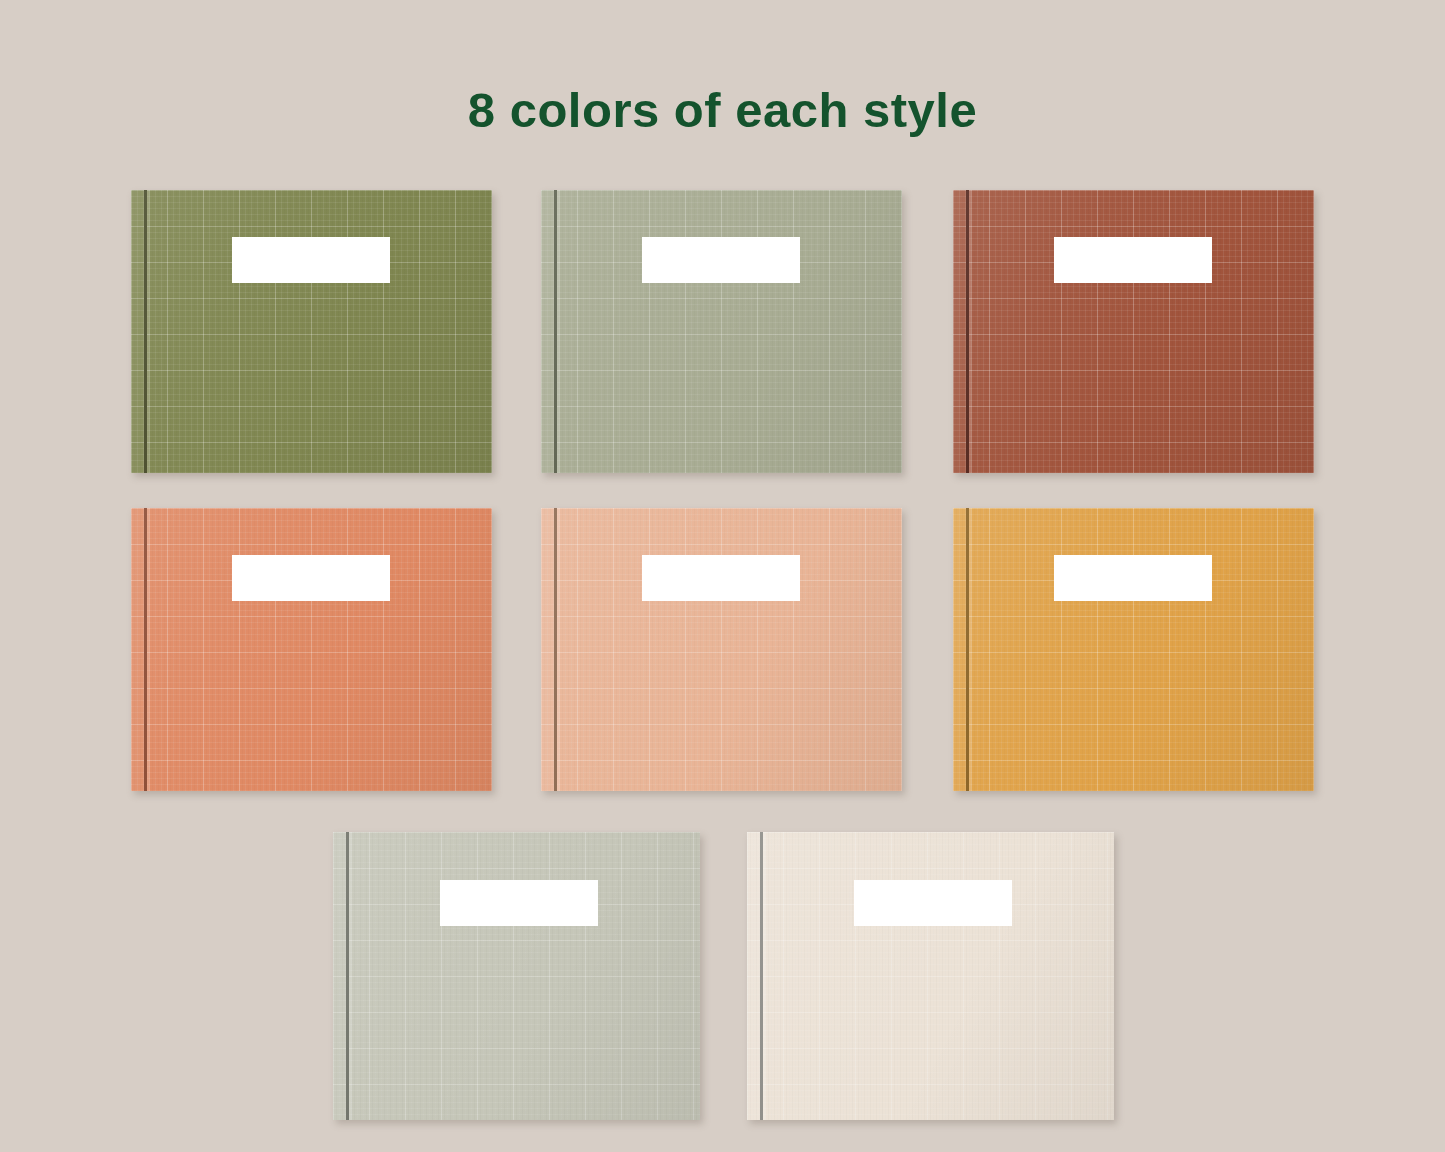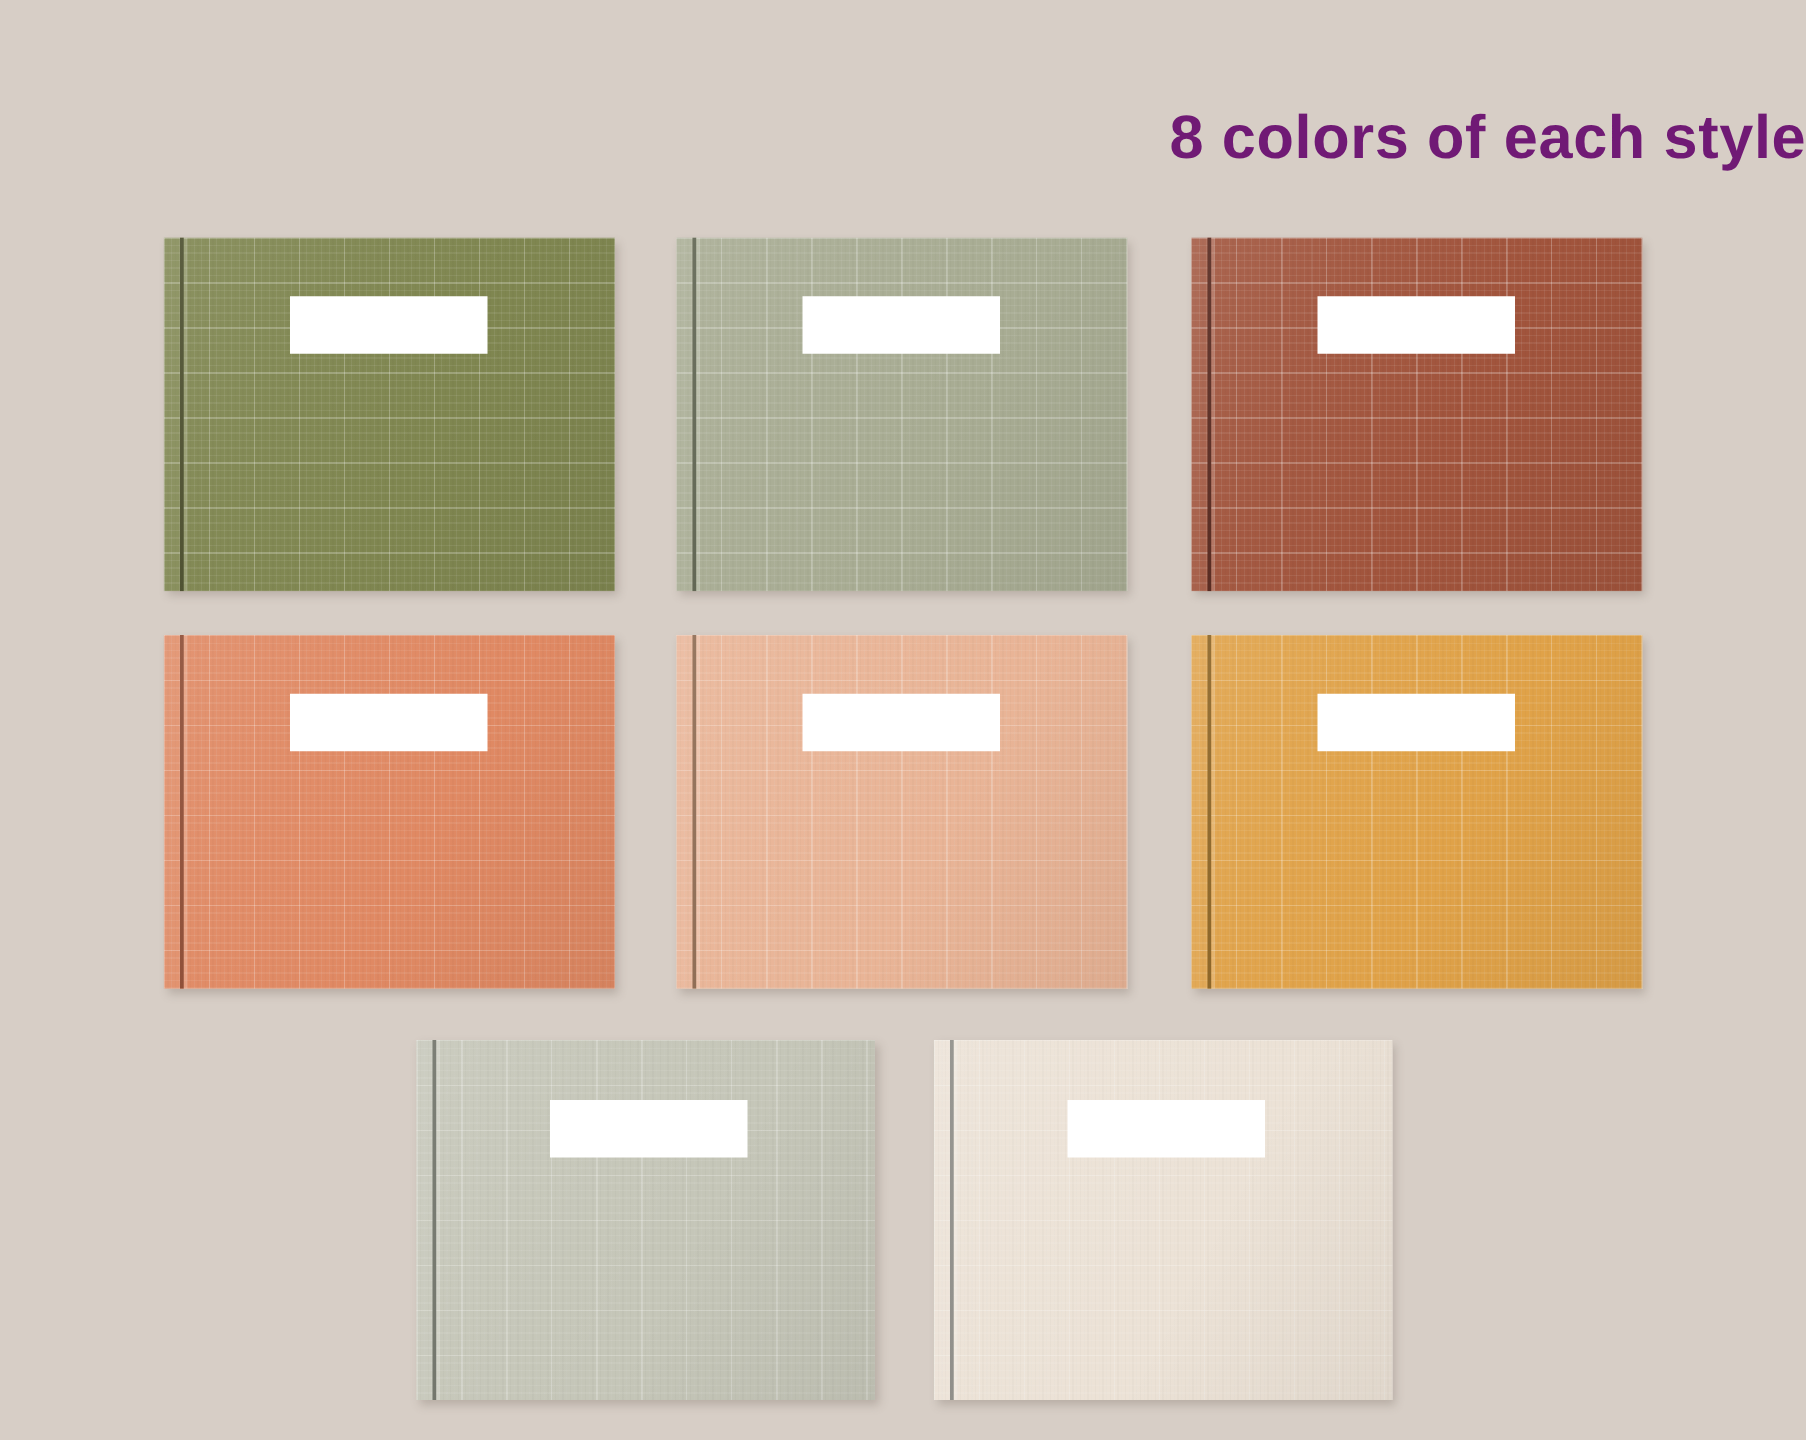--- a/index.html
+++ b/index.html
@@ -131,21 +131,21 @@
   .nb-label {
     position: absolute;
     background: #ffffff;
   }
 </style>
 </head>
 <body>
 
 <div id="stage" style="background: rgb(215, 206, 198);">
 
-  <div id="page-title" style="color: #701a75; text-align: right;">8 colors of each style</div>
+  <div id="page-title" style="color: #14532d;">8 colors of each style</div>
 
   <div id="notebook-grid">
       <div class="notebook" style="left: 131px; top: 190px; width: 361px; height: 283px;">
         <div class="nb-base" style="background: rgb(127, 134, 80);"></div>
         <div class="nb-weave"></div>
         <div class="nb-grid-fine"></div>
         <div class="nb-grid-coarse"></div>
         <div class="nb-spine-strip" style="width: 13px;"></div>
         <div class="nb-spine-line" style="left: 13px; background: rgb(74, 77, 44);"></div>
         <div class="nb-spine-hl" style="left: 16px;"></div>

